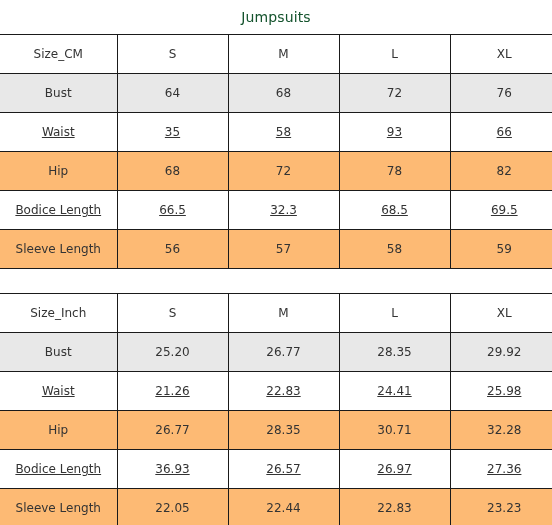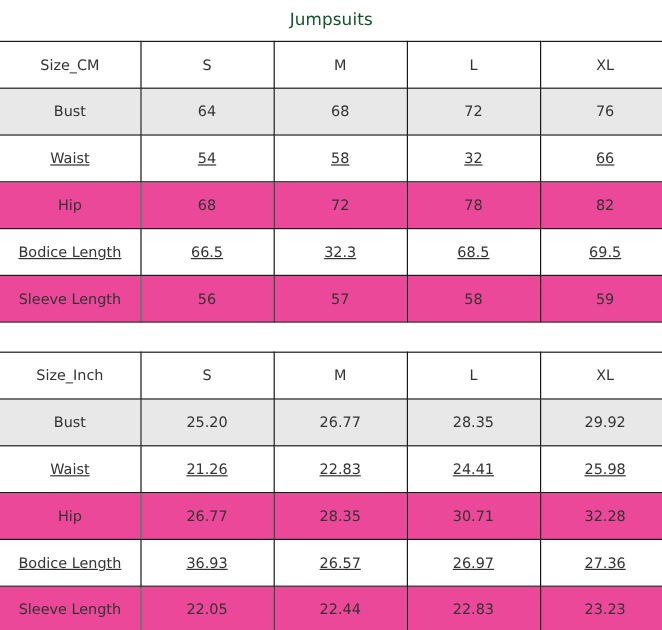--- a/index.html
+++ b/index.html
@@ -65,21 +65,21 @@
   }
 
   
   table.size-table th:first-child,
   table.size-table td:first-child { border-left: none; }
   table.size-table th:last-child,
   table.size-table td:last-child { border-right: none; }
 
   tr.row-head th { background: #ffffff; }
   tr.shade-warm td { background: #e8e8e8; }
-  tr.shade-cool td { background: #ec4899; }
+  tr.shade-cool td { background: #fdba74; }
   tr.plain td { background: #ffffff; text-decoration: underline; }
 
   .table-gap { height: 24px; background: #ffffff; }
 </style>
 </head>
 <body>
 
 <div class="page">
 
   <div class="chart-title">Jumpsuits</div>
@@ -104,23 +104,23 @@
     <tbody>
       <tr class="shade-warm">
         <td>Bust</td>
         <td>64</td>
         <td>68</td>
         <td>72</td>
         <td>76</td>
       </tr>
       <tr class="plain">
         <td>Waist</td>
-        <td>54</td>
+        <td>35</td>
         <td>58</td>
-        <td>32</td>
+        <td>93</td>
         <td>66</td>
       </tr>
       <tr class="shade-cool">
         <td>Hip</td>
         <td>68</td>
         <td>72</td>
         <td>78</td>
         <td>82</td>
       </tr>
       <tr class="plain">

